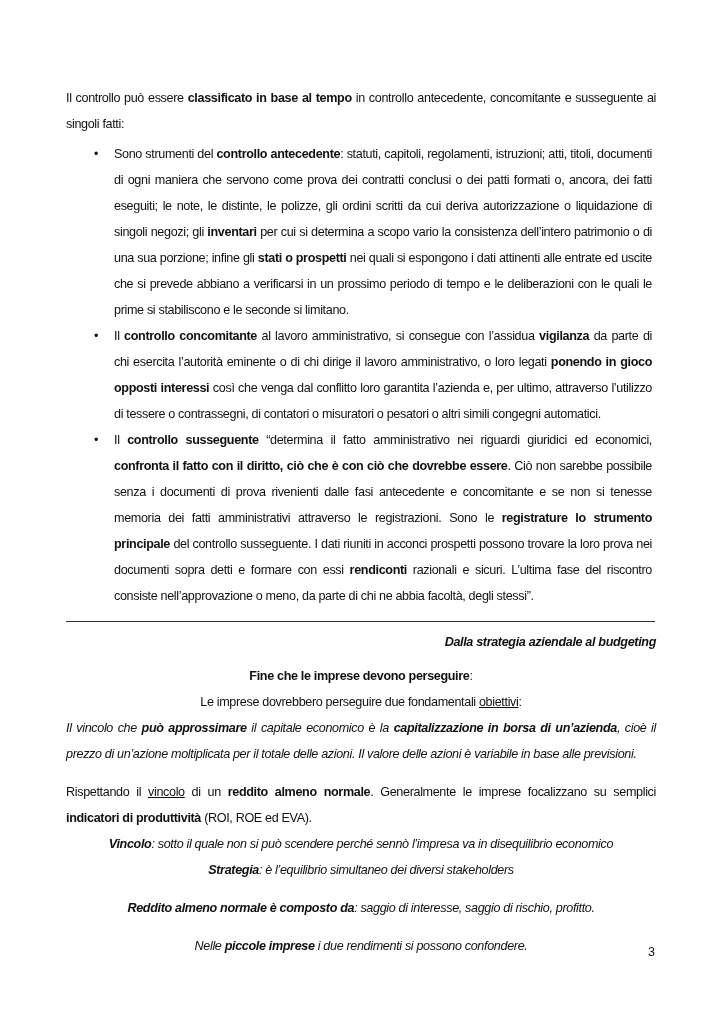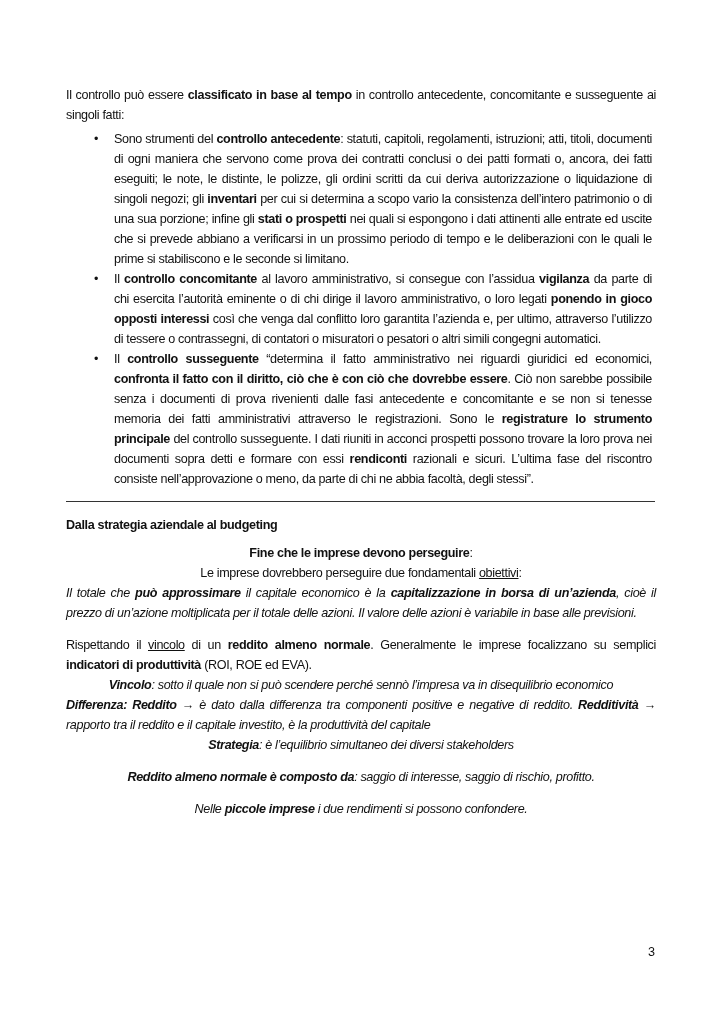--- a/index.html
+++ b/index.html
@@ -14,21 +14,21 @@
       overflow: hidden;
       font-family: "Liberation Sans", sans-serif;
       color: #111111;
     }
     .page {
       position: absolute;
       left: 66px;
       top: 85px;
       width: 590px;
       font-size: 12.6px;
-      line-height: 20px;
+      line-height: 26px;
       letter-spacing: -0.35px;
     }
     p {
       margin: 0;
       text-align: justify;
     }
     .left { text-align: center; }
     ul {
       margin: 4px;
       padding: 0;
@@ -49,23 +49,24 @@
     b { font-weight: bold; }
     i { font-style: italic; }
     u { text-decoration: underline; }
     .rule {
       margin-top: 12px;
       height: 0;
       border-top: 1px solid #333333;
       width: 589px;
     }
     .heading {
-      margin-top: 13px;
-      text-align: left;
+      margin-top: 7px;
+      text-align: right;
       font-weight: bold;
+      font-style: italic;
     }
     .gap-sm { height: 8px; }
     .gap-md { height: 12px; }
     .page-number {
       position: absolute;
       left: 648px;
       top: 945px;
       font-size: 12.6px;
       font-family: "Liberation Sans", sans-serif;
     }
@@ -88,29 +89,28 @@
   <p class="heading">Dalla strategia aziendale al budgeting</p>
 
   <div class="gap-sm"></div>
 
   <p class="left"><b>Fine che le imprese devono perseguire</b><span>:</span></p>
 
   <p class="left"><span>Le imprese dovrebbero perseguire due fondamentali </span><u>obiettivi</u><span>:</span></p>
 
 
 
-  <p><i><span>Il totale che </span><b>può approssimare</b><span> il capitale economico è la </span><b>capitalizzazione in borsa di un’azienda</b><span>, cioè il prezzo di un’azione moltiplicata per il totale delle azioni. Il valore delle azioni è variabile in base alle previsioni.</span></i></p>
+  <p><i><span>Il vincolo che </span><b>può approssimare</b><span> il capitale economico è la </span><b>capitalizzazione in borsa di un’azienda</b><span>, cioè il prezzo di un’azione moltiplicata per il totale delle azioni. Il valore delle azioni è variabile in base alle previsioni.</span></i></p>
 
   <div class="gap-md"></div>
 
   <p><span>Rispettando il </span><u>vincolo</u><span> di un </span><b>reddito almeno normale</b><span>. Generalmente le imprese focalizzano su semplici </span><b>indicatori di produttività</b><span> (ROI, ROE ed EVA).</span></p>
 
   <p class="left"><i><b>Vincolo</b><span>: sotto il quale non si può scendere perché sennò l’impresa va in disequilibrio economico</span></i></p>
 
-  <p><i><b>Differenza: Reddito</b><span> → è dato dalla differenza tra componenti positive e negative di reddito. </span><b>Redditività</b><span> → rapporto tra il reddito e il capitale investito, è la produttività del capitale</span></i></p>
 
   <p class="left"><i><b>Strategia</b><span>: è l’equilibrio simultaneo dei diversi stakeholders</span></i></p>
 
   <div class="gap-md"></div>
 
   <p class="left"><i><b>Reddito almeno normale è composto da</b><span>: saggio di interesse, saggio di rischio, profitto.</span></i></p>
 
 
   <div class="gap-md"></div>
 

